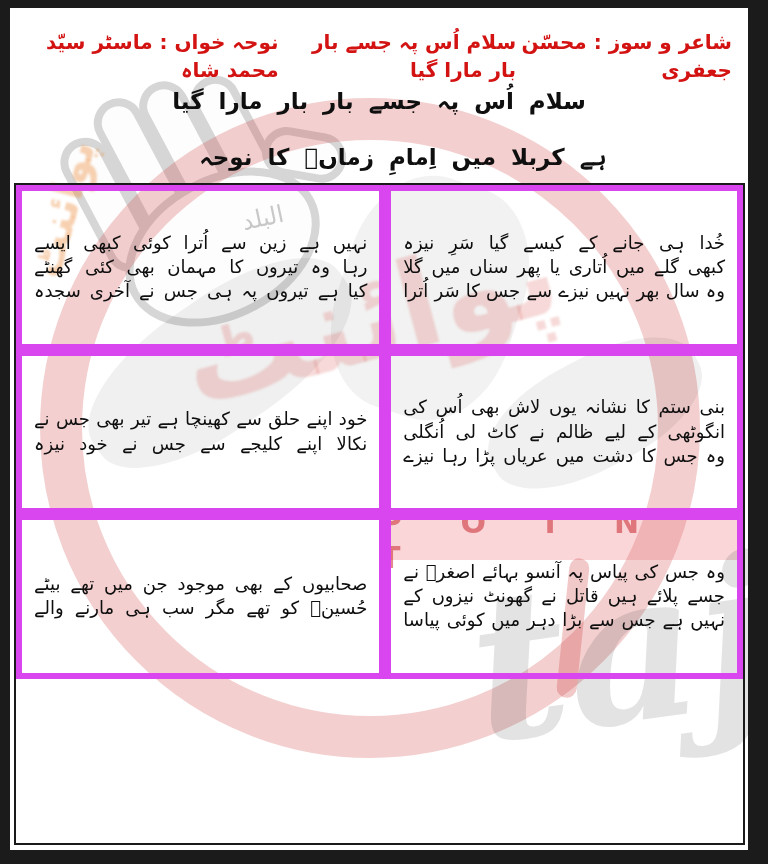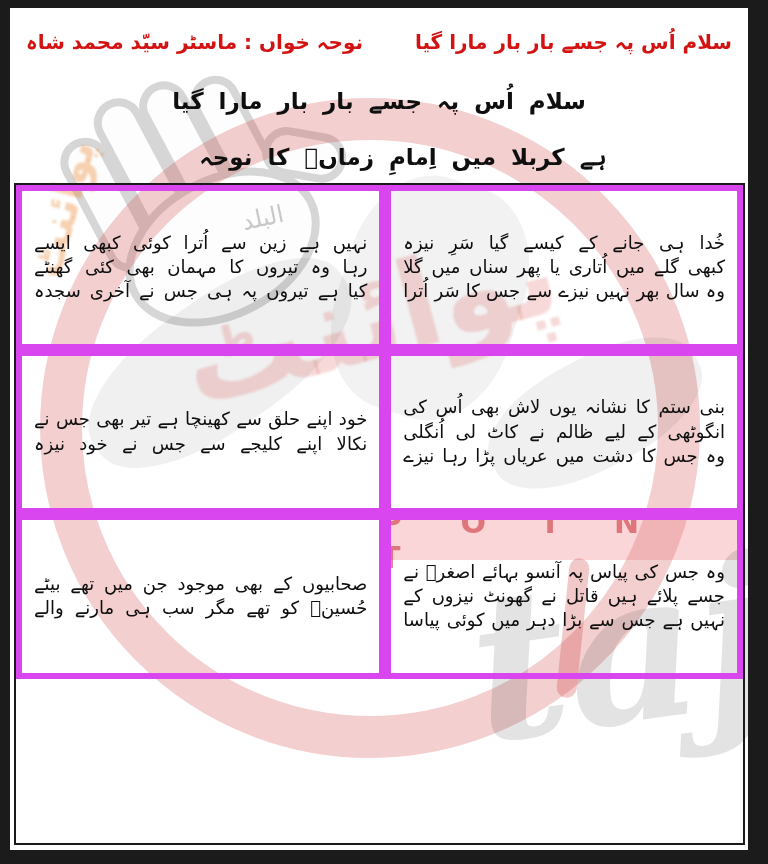--- a/index.html
+++ b/index.html
@@ -98,20 +98,21 @@
     <div class="pointband">
       <span>P O I N T</span>
     </div>
     <div class="redbar"></div>
     <div class="taj">taj</div>
   </div>
 
   <div class="content">
 
     <div class="header">
+      <div>شاعر و سوز : محسّن جعفری</div>
       <div>سلام اُس پہ جسے بار بار مارا گیا</div>
       <div>نوحہ خواں : ماسٹر سیّد محمد شاہ</div>
     </div>
 
     <div class="title-line title-1">سلام اُس پہ جسے بار بار مارا گیا</div>
     <div class="title-line title-2">ہے کربلا میں اِمامِ زماںؑ کا نوحہ</div>
 
     <div class="grid">
 
       <div class="cell">

